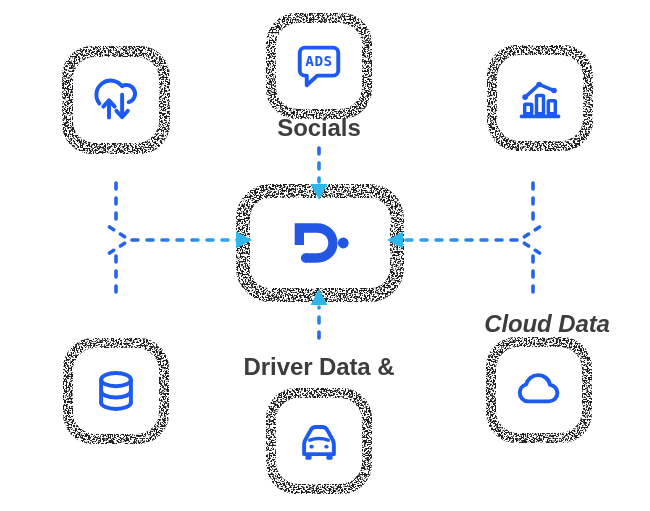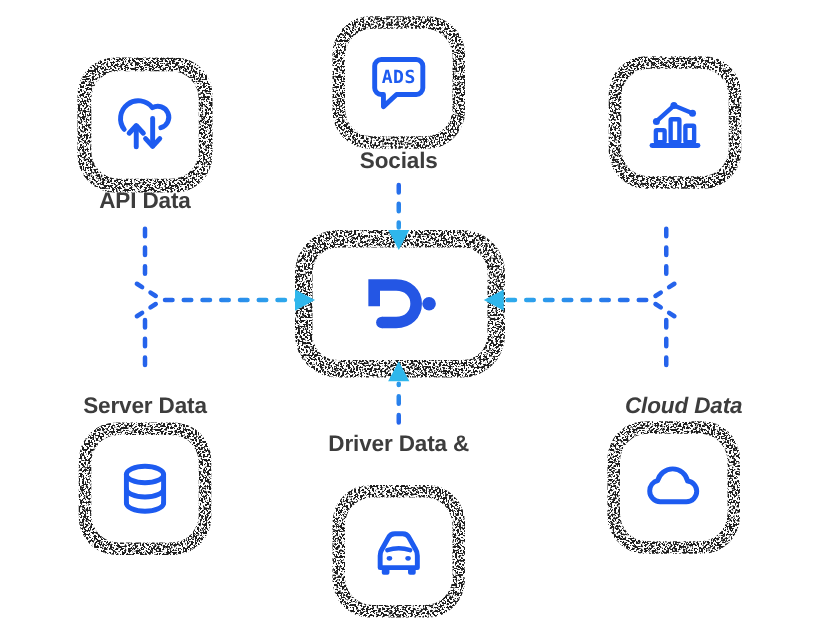--- a/index.html
+++ b/index.html
@@ -19,27 +19,27 @@
   .card-api{left:73px;top:57px;}
   .card-socials{left:276px;top:23px;}
   .card-analytics{left:497px;top:55px;}
   .card-server{left:73px;top:348px;}
   .card-driver{left:276px;top:398px;}
   .card-cloud{left:496px;top:347px;}
   .card-hub{left:250px;top:198px;width:140px;height:90px;border-radius:20px;}
   .icon-svg{width:56px;height:56px;display:block;}
   .label{
     position:absolute;z-index:2;width:200px;text-align:center;
-    font-weight:700;font-size:18px;line-height:22px;color:#3d3d3d;letter-spacing:-0.1px;
+    font-weight:700;font-size:24px;line-height:22px;color:#3d3d3d;letter-spacing:-0.1px;
   }
   .label-api{left:16px;top:149px;}
   .label-socials{left:219px;top:117px;}
   .label-analytics{left:440px;top:149px;}
   .label-server{left:16px;top:313px;}
-  .label-driver{left:219px;top:344px;}
+  .label-driver{left:219px;top:356px;}
   .label-cloud{left:447px;top:313px;font-style:italic;}
   .ads-text{
     font-family:"DejaVu Sans Mono",monospace;font-weight:700;font-size:16.5px;letter-spacing:0.5px;
   }
 </style>
 </head>
 <body>
 
 <div class="canvas">
 
@@ -64,21 +64,20 @@
 
   <div class="card node-card card-api">
     <svg class="icon-svg" viewBox="0 0 64 64" fill="none" stroke="#1d5bf0" stroke-width="4.5" stroke-linecap="round" stroke-linejoin="round">
       <path d="M13 36 A15 15 0 1 1 38.8 16.2 A10 10 0 1 1 46.5 34.5"></path>
       <path d="M24 52 V33"></path>
       <path d="M17.5 39.5 L24 32.5 L30.5 39.5"></path>
       <path d="M39 26 V51"></path>
       <path d="M32.5 44.5 L39 51.5 L45.5 44.5"></path>
     </svg>
   </div>
-  <div class="label label-api">API Data</div>
 
   <div class="card node-card card-socials">
     <svg class="icon-svg" viewBox="0 0 64 64">
       <path d="M16 11 H48 C51.3 11 54 13.7 54 17 V37 C54 40.3 51.3 43 48 43 H30 L18 54 V43 H16 C12.7 43 10 40.3 10 37 V17 C10 13.7 12.7 11 16 11 Z" fill="none" stroke="#1d5bf0" stroke-width="4.5" stroke-linejoin="round"></path>
       <text x="32" y="32.5" text-anchor="middle" class="ads-text" fill="#1d5bf0">ADS</text>
     </svg>
   </div>
   <div class="label label-socials">Socials</div>
 
   <div class="card node-card card-analytics">
@@ -95,21 +94,20 @@
   </div>
 
   <div class="card card-hub">
     <svg width="62" height="50" viewBox="0 0 120 96">
       <path d="M32 77 H54 C72.5 77 85 64.5 85 48 C85 31.5 72.5 19 54 19 H20 V52" fill="none" stroke="#2456e4" stroke-width="18"></path>
       <circle cx="32" cy="77" r="9" fill="#2456e4"></circle>
       <circle cx="105" cy="48" r="10.5" fill="#2456e4"></circle>
     </svg>
   </div>
 
-  <div class="label label-server">Server Data</div>
   <div class="card node-card card-server">
     <svg class="icon-svg" viewBox="0 0 64 64" fill="none" stroke="#1d5bf0" stroke-width="4.5" stroke-linecap="round">
       <ellipse cx="32" cy="19" rx="17" ry="7.5"></ellipse>
       <path d="M15 19 V45"></path>
       <path d="M49 19 V45"></path>
       <path d="M15 32 A17 7.5 0 0 0 49 32"></path>
       <path d="M15 45 A17 7.5 0 0 0 49 45"></path>
     </svg>
   </div>
 

